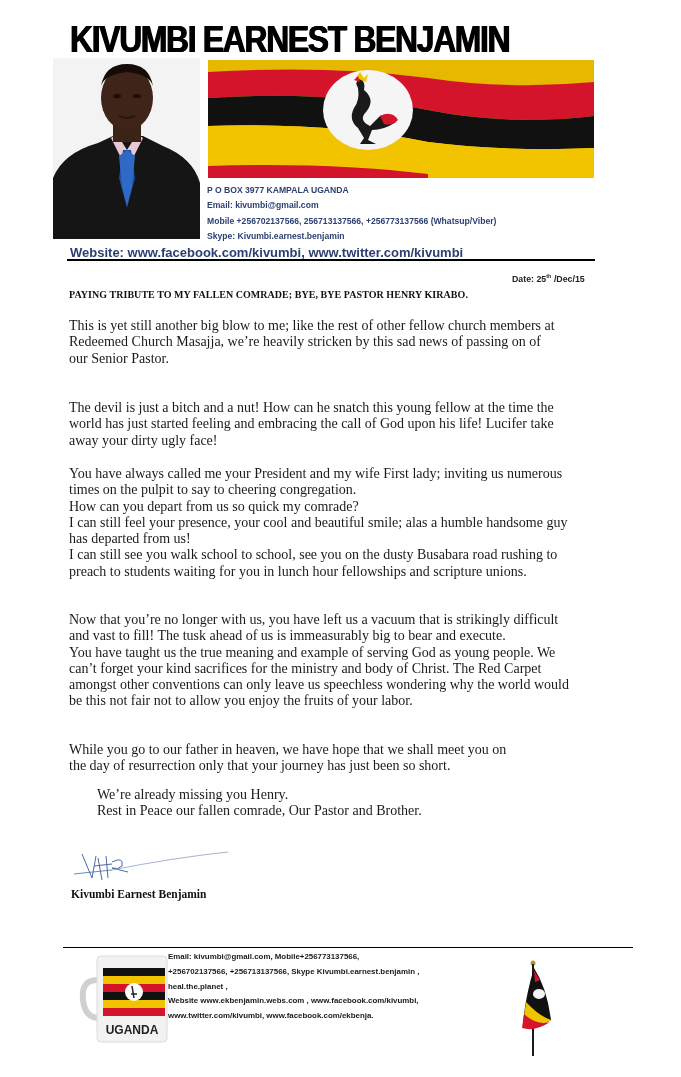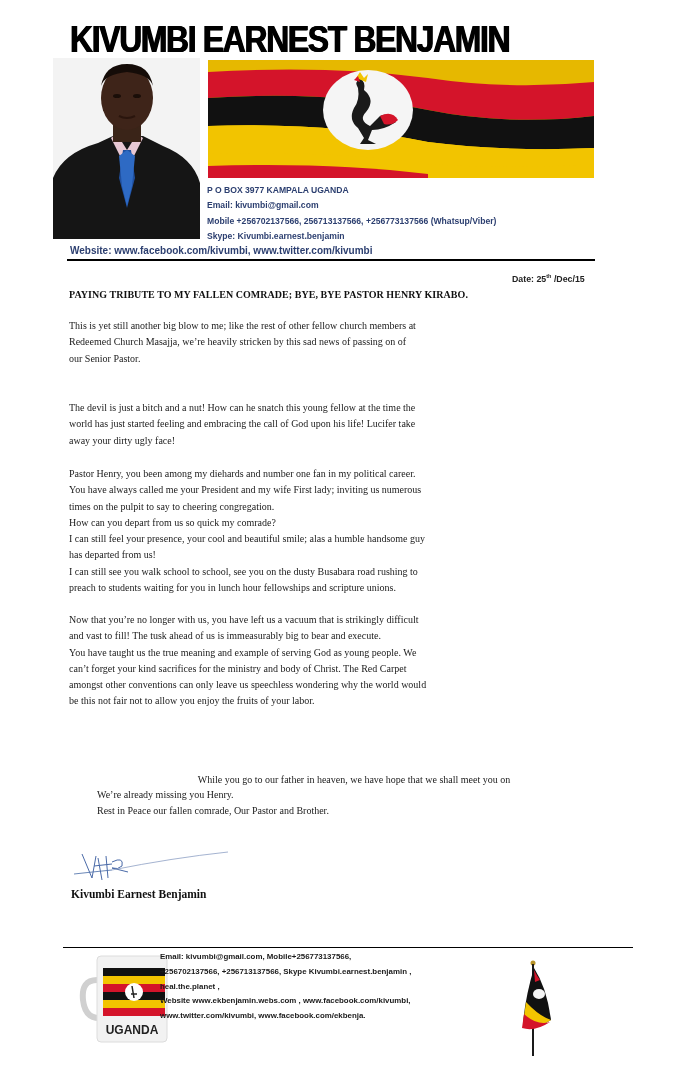--- a/index.html
+++ b/index.html
@@ -17,50 +17,50 @@
     .photo { position: absolute; left: 53px; top: 58px; width: 147px; height: 181px; background: #f1f1f1; overflow: hidden; }
     .flag-banner { position: absolute; left: 208px; top: 60px; width: 386px; height: 118px; overflow: hidden; }
 
     .contact-block {
       position: absolute; left: 207px; top: 183px;
       font-family: "Liberation Sans", sans-serif; font-size: 8.6px; font-weight: bold;
       color: #2c3f70; line-height: 15.3px;
     }
     .website-line {
       position: absolute; left: 70px; top: 245px;
-      font-family: "Liberation Sans", sans-serif; font-size: 10px; font-weight: bold; color: #2c3f70;
+      font-family: "Liberation Sans", sans-serif; font-size: 13px; font-weight: bold; color: #2c3f70;
     }
     .header-rule { position: absolute; left: 67px; top: 259px; width: 528px; height: 1.5px; background: #000; }
 
     .date-line {
       position: absolute; left: 512px; top: 273px;
       font-family: "Liberation Sans", sans-serif; font-size: 8.8px; font-weight: bold; color: #222;
     }
     .date-line sup { font-size: 5.5px; }
 
     .letter-title {
       position: absolute; left: 69px; top: 289px;
       font-size: 10px; font-weight: bold; color: #111; white-space: nowrap; letter-spacing: 0.05px;
     }
 
     .para {
       position: absolute; left: 69px; width: 570px;
-      font-size: 10px; line-height: 16.3px; color: #1a1a1a; white-space: nowrap;
+      font-size: 14px; line-height: 16.3px; color: #1a1a1a; white-space: nowrap;
     }
     .para div { height: 16.3px; }
 
     .signature { position: absolute; left: 72px; top: 848px; width: 160px; height: 36px; }
     .signer-name {
       position: absolute; left: 71px; top: 888px; font-size: 11.5px; font-weight: bold; color: #111;
     }
 
     .footer-rule { position: absolute; left: 63px; top: 947px; width: 570px; height: 1.2px; background: #000; }
     .mug { position: absolute; left: 79px; top: 950px; width: 90px; height: 95px; }
     .footer-contact {
-      position: absolute; left: 160px; top: 950px;
+      position: absolute; left: 168px; top: 950px;
       font-family: "Liberation Sans", sans-serif; font-size: 7.9px; font-weight: bold;
       color: #1a1a1a; line-height: 14.8px; white-space: nowrap;
     }
     .desk-flag { position: absolute; left: 517px; top: 958px; width: 36px; height: 100px; }
   </style>
 </head>
 <body>
 
 <div class="banner-title">KIVUMBI EARNEST BENJAMIN</div>
 
@@ -117,41 +117,41 @@
   <div>our Senior Pastor.</div>
 </div>
 
 <div class="para" style="top:400px;">
   <div>The devil is just a bitch and a nut! How can he snatch this young fellow at the time the</div>
   <div>world has just started feeling and embracing the call of God upon his life! Lucifer take</div>
   <div>away your dirty ugly face!</div>
 </div>
 
 <div class="para" style="top:466px;">
-  <div>Pastor Henry, you been among my diehards and number one fan in my political career.</div>
   <div>You have always called me your President and my wife First lady; inviting us numerous</div>
   <div>times on the pulpit to say to cheering congregation.</div>
   <div>How can you depart from us so quick my comrade?</div>
   <div>I can still feel your presence, your cool and beautiful smile; alas a humble handsome guy</div>
   <div>has departed from us!</div>
   <div>I can still see you walk school to school, see you on the dusty Busabara road rushing to</div>
   <div>preach to students waiting for you in lunch hour fellowships and scripture unions.</div>
 </div>
 
 <div class="para" style="top:612px;">
   <div>Now that you’re no longer with us, you have left us a vacuum that is strikingly difficult</div>
   <div>and vast to fill! The tusk ahead of us is immeasurably big to bear and execute.</div>
   <div>You have taught us the true meaning and example of serving God as young people. We</div>
   <div>can’t forget your kind sacrifices for the ministry and body of Christ. The Red Carpet</div>
   <div>amongst other conventions can only leave us speechless wondering why the world would</div>
   <div>be this not fair not to allow you enjoy the fruits of your labor.</div>
 </div>
 
-<div class="para" style="top:772px;text-align:center;">
+<div class="para" style="top:742px;">
   <div>While you go to our father in heaven, we have hope that we shall meet you on</div>
+  <div> the day of resurrection only that your journey has just been so short.</div>
 </div>
 
 <div class="para" style="top:787px;margin-left:28px;">
   <div>We’re already missing you Henry.</div>
   <div>Rest in Peace our fallen comrade, Our Pastor and Brother.</div>
 </div>
 
 <div class="signature">
   <svg width="160" height="36" viewBox="0 0 160 36">
     <path d="M2 26 Q20 24 40 22" stroke="#5a7bb0" stroke-width="0.9" fill="none"></path>

